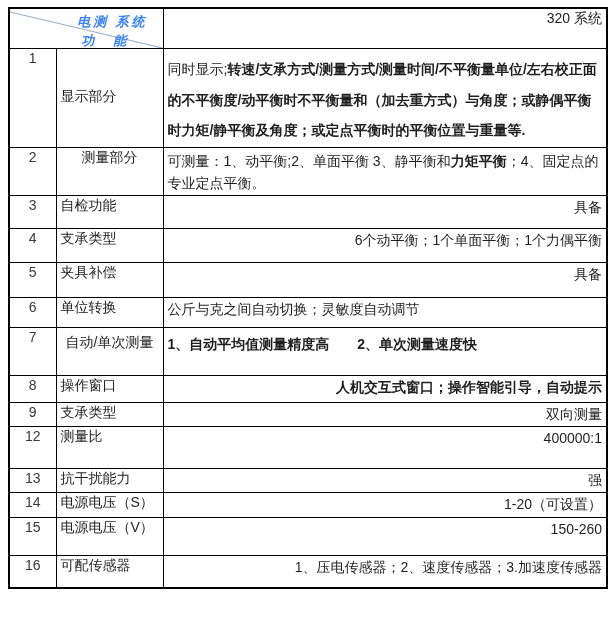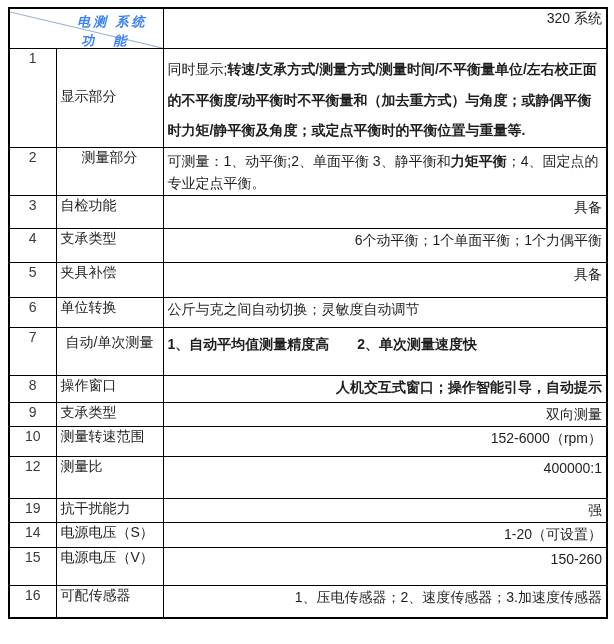--- a/index.html
+++ b/index.html
@@ -138,32 +138,27 @@
         <tr class="r8">
           <td class="num">8</td>
           <td class="label">操作窗口</td>
           <td class="val ac"><span class="b">人机交互式窗口；操作智能引导，自动提示</span></td>
         </tr>
         <tr class="r9">
           <td class="num">9</td>
           <td class="label">支承类型</td>
           <td class="val ac"><span>双向测量</span></td>
         </tr>
-        <tr class="r10">
-          <td class="num">10</td>
-          <td class="label">测量转速范围</td>
-          <td class="val ac"><span>152-6000（rpm）</span></td>
-        </tr>
         <tr class="r12">
           <td class="num">12</td>
           <td class="label">测量比</td>
           <td class="val ac"><span>400000:1</span></td>
         </tr>
         <tr class="r13">
-          <td class="num">19</td>
+          <td class="num">13</td>
           <td class="label">抗干扰能力</td>
           <td class="val ac"><span>强</span></td>
         </tr>
         <tr class="r14">
           <td class="num">14</td>
           <td class="label">电源电压（S）</td>
           <td class="val ac"><span>1-20（可设置）</span></td>
         </tr>
         <tr class="r15">
           <td class="num">15</td>

